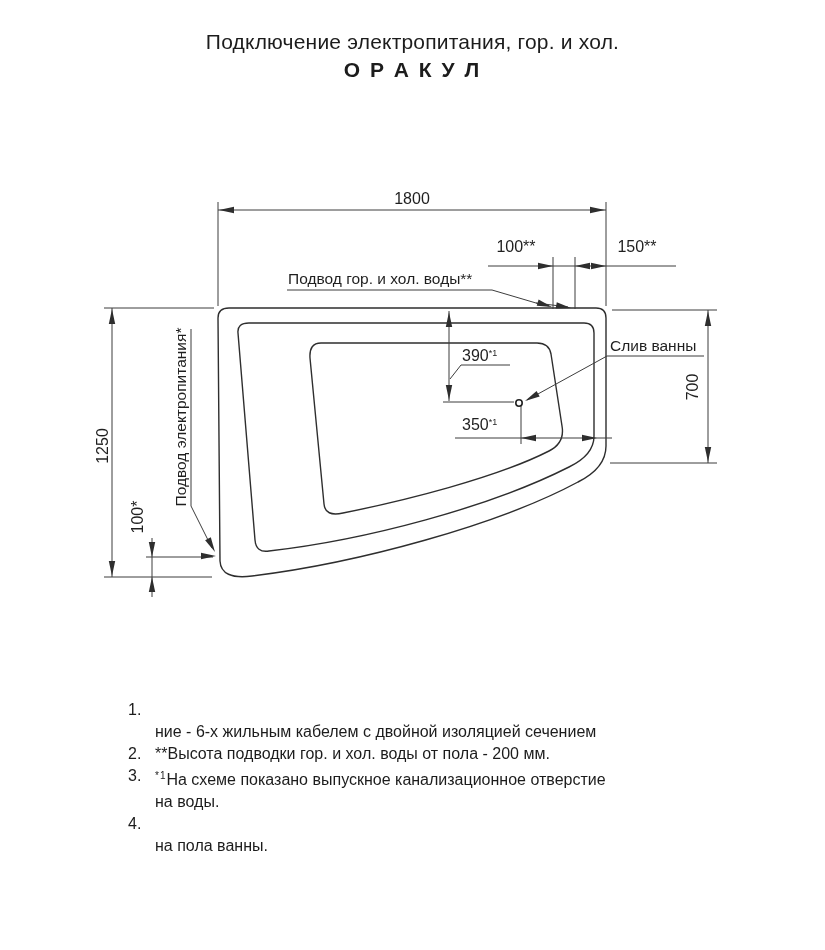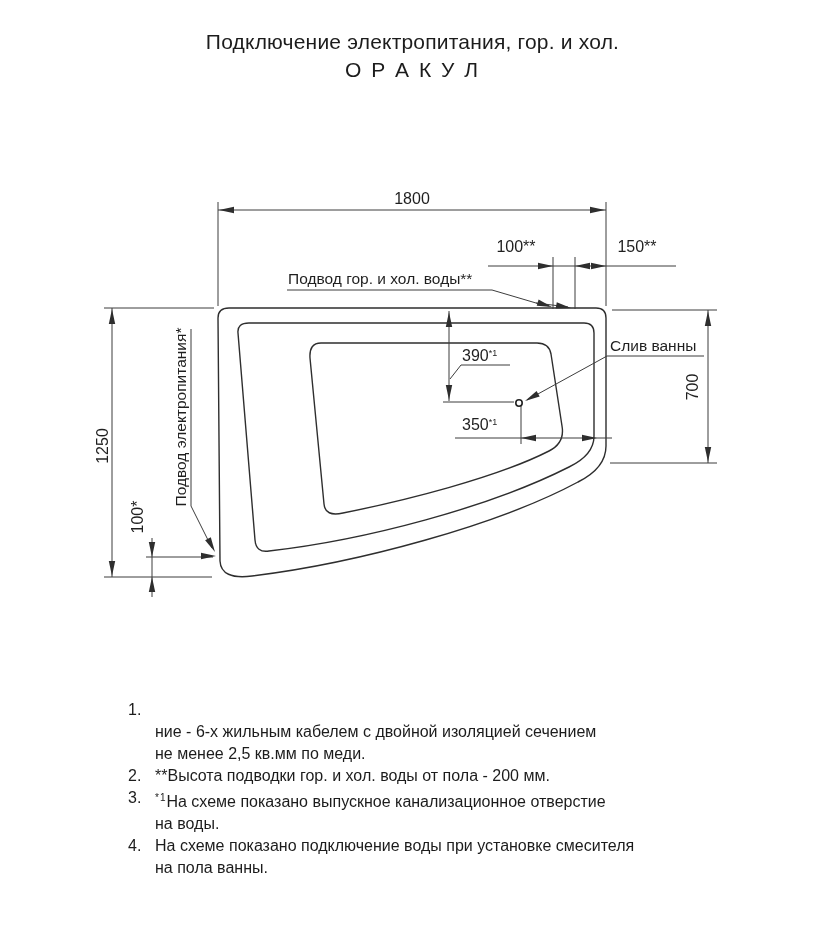--- a/index.html
+++ b/index.html
@@ -11,21 +11,21 @@
     color:#1f1f1f;
     overflow:hidden;
   }
   .title{
     position:absolute;top:28px;left:0;right:0;
     text-align:center;
     font-size:21px;line-height:28px;
     color:#1c1c1c;
     letter-spacing:.2px;
   }
-  .title .model{letter-spacing:2px;}
+  .title .model{letter-spacing:2px;font-weight:bold;}
   .diagram{position:absolute;left:0;top:0;width:825px;height:950px;}
   .notes{
     position:absolute;left:128px;top:699px;width:580px;
     font-size:16px;line-height:22px;color:#1c1c1c;
   }
   .note{display:flex;}
   .note .num{flex:none;width:27px;}
   .note .body{flex:1;}
   .note-sup{font-size:10px;vertical-align:6px;letter-spacing:1px;}
   
@@ -145,38 +145,37 @@
       <circle class="marker" cx="519" cy="403" r="3.2"></circle>
     </g>
   </svg>
 
   <section class="notes">
     <div class="note">
       <span class="num">1.</span>
       <span class="body">
         <br>
         <span>ние - 6-х жильным кабелем с двойной изоляцией сечением</span><br>
-        <span>не менее 2,5 кв.мм по меди.</span>
       </span>
     </div>
     <div class="note">
       <span class="num">2.</span>
       <span class="body">
         <span>**Высота подводки гор. и хол. воды от пола - 200 мм.</span>
       </span>
     </div>
     <div class="note">
       <span class="num">3.</span>
       <span class="body">
         <span class="note-sup">*1</span><span>На схеме показано выпускное канализационное отверстие</span><br>
         <span>на воды.</span>
       </span>
     </div>
     <div class="note">
       <span class="num">4.</span>
       <span class="body">
-        <span>На схеме показано подключение воды при установке смесителя</span><br>
+        <br>
         <span>на пола ванны.</span>
       </span>
     </div>
   </section>
 
 </div>
 
 </body></html>

